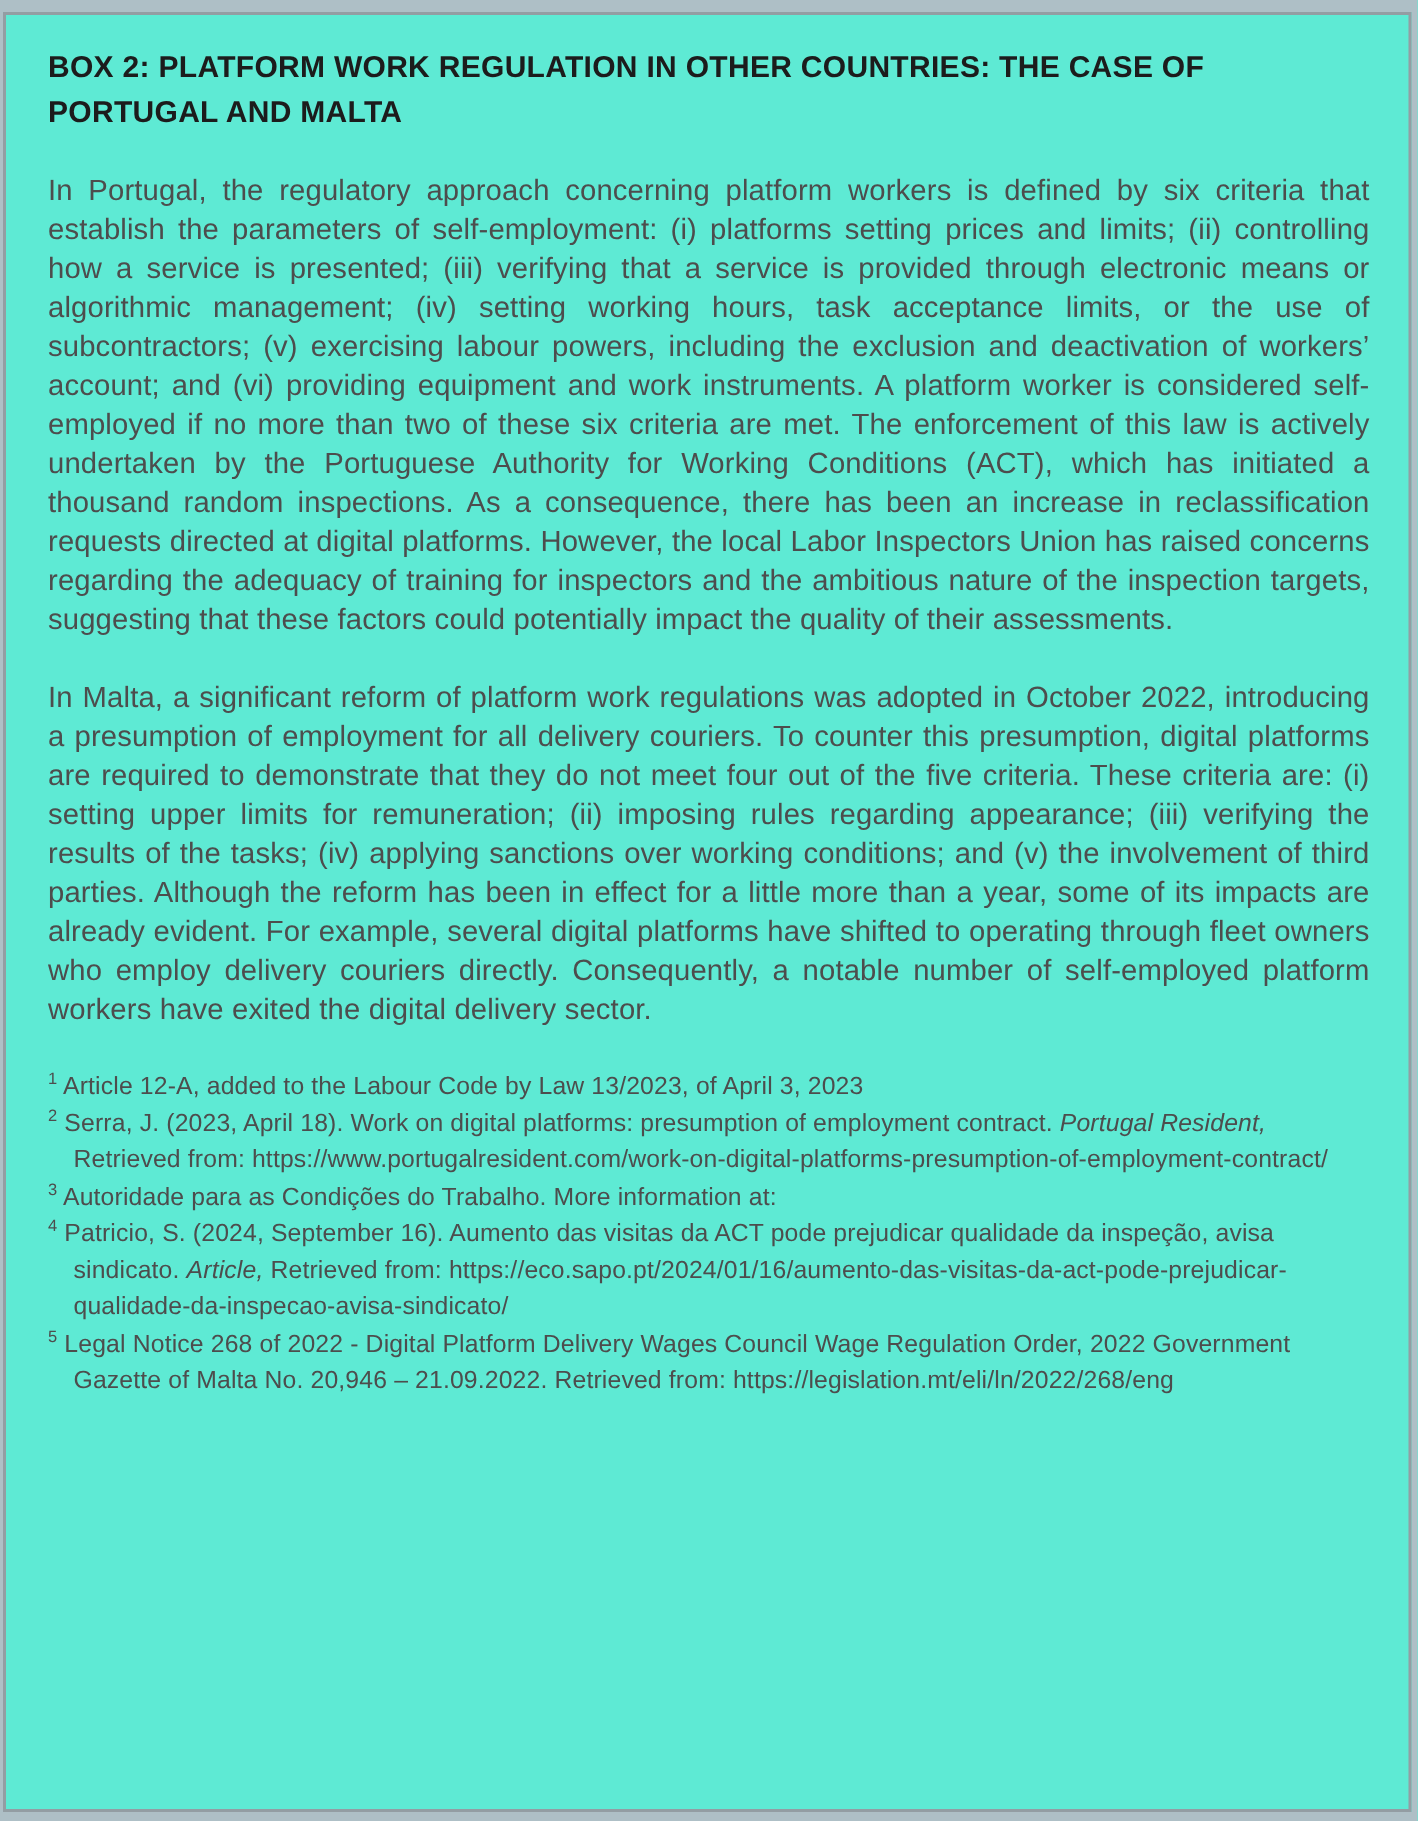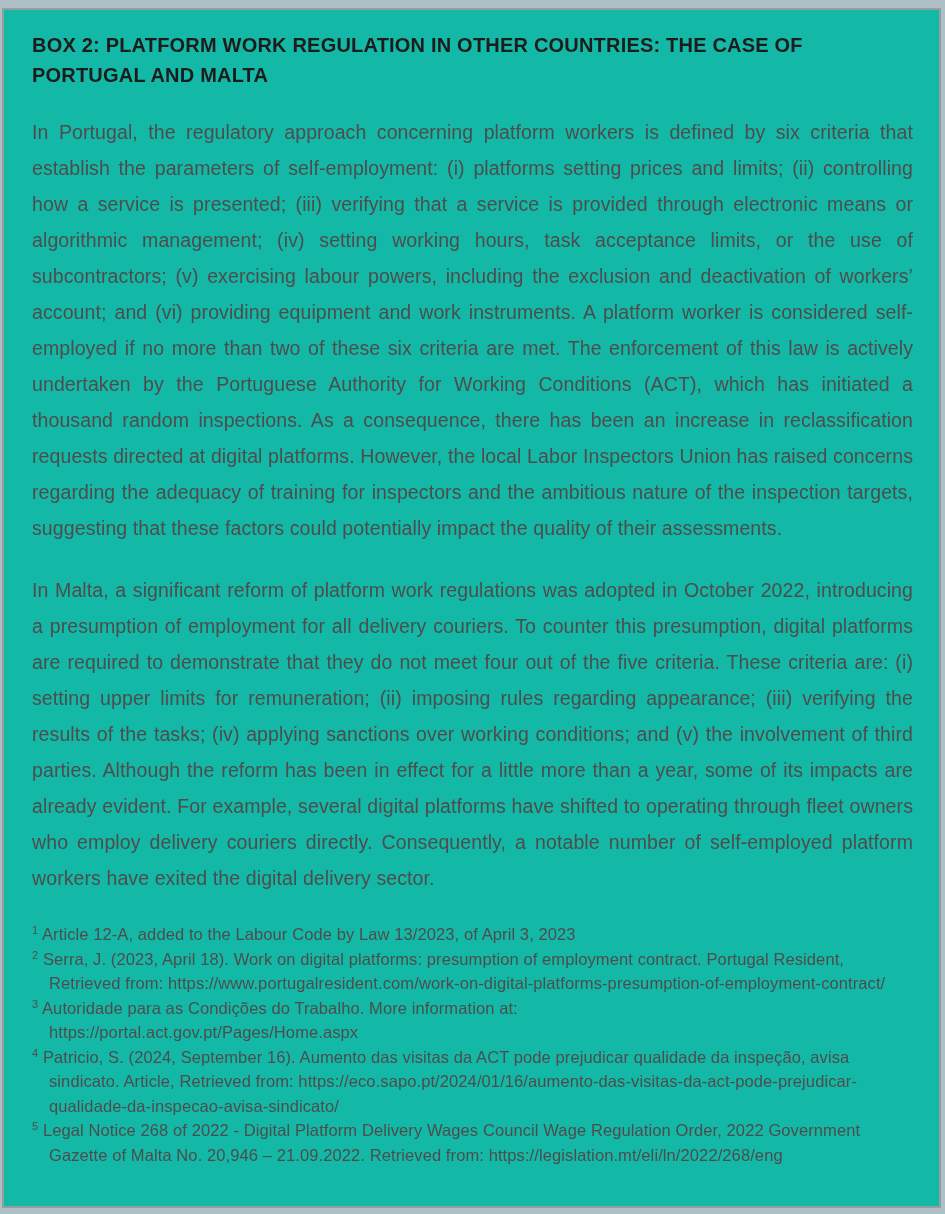--- a/index.html
+++ b/index.html
@@ -13,66 +13,67 @@
     background: #aebfc6;
     font-family: "Liberation Sans", "DejaVu Sans", sans-serif;
     overflow: hidden;
   }
   .box {
     position: absolute;
     top: 8px;
     left: 2px;
     right: 4px;
     bottom: 6px;
-    background: #14b8a6;
+    background: #5eead4;
     border: 2px solid #939da3;
     box-sizing: border-box;
     padding: 20px 26px 14px 28px;
     overflow: hidden;
   }
   .title {
     font-size: 20px;
     line-height: 30px;
     font-weight: 700;
     color: #1c1c1c;
     letter-spacing: 0.2px;
     margin: 0 0 24px 0;
   }
   .para {
     font-size: 19.5px;
-    line-height: 36px;
+    line-height: 26px;
     color: #4d4d4d;
     text-align: justify;
     letter-spacing: 0.1px;
     margin: 0 0 26px 0;
   }
   .footnotes {
     font-size: 16.5px;
     line-height: 24.5px;
     color: #4d4d4d;
     letter-spacing: 0.1px;
   }
   .footnote {
     padding-left: 17px;
     text-indent: -17px;
   }
   .fn-marker {
     font-size: 11px;
     line-height: 0;
   }
   .italic {
+    font-style: italic;
   }
 </style>
 </head>
 <body>
 
 <div class="box">
   <h2 class="title">BOX 2: PLATFORM WORK REGULATION IN OTHER COUNTRIES: THE CASE OF PORTUGAL AND MALTA</h2>
   <p class="para">In Portugal, the regulatory approach concerning platform workers is defined by six criteria that establish the parameters of self-employment: (i) platforms setting prices and limits; (ii) controlling how a service is presented; (iii) verifying that a service is provided through electronic means or algorithmic management; (iv) setting working hours, task acceptance limits, or the use of subcontractors; (v) exercising labour powers, including the exclusion and deactivation of workers’ account; and (vi) providing equipment and work instruments. A platform worker is considered self-employed if no more than two of these six criteria are met. The enforcement of this law is actively undertaken by the Portuguese Authority for Working Conditions (ACT), which has initiated a thousand random inspections. As a consequence, there has been an increase in reclassification requests directed at digital platforms. However, the local Labor Inspectors Union has raised concerns regarding the adequacy of training for inspectors and the ambitious nature of the inspection targets, suggesting that these factors could potentially impact the quality of their assessments.</p>
   <p class="para">In Malta, a significant reform of platform work regulations was adopted in October 2022, introducing a presumption of employment for all delivery couriers. To counter this presumption, digital platforms are required to demonstrate that they do not meet four out of the five criteria. These criteria are: (i) setting upper limits for remuneration; (ii) imposing rules regarding appearance; (iii) verifying the results of the tasks; (iv) applying sanctions over working conditions; and (v) the involvement of third parties. Although the reform has been in effect for a little more than a year, some of its impacts are already evident. For example, several digital platforms have shifted to operating through fleet owners who employ delivery couriers directly. Consequently, a notable number of self-employed platform workers have exited the digital delivery sector.</p>
   <div class="footnotes" id="footnotes">
       <div class="footnote"><sup class="fn-marker">1</sup> <span>Article 12-A, added to the Labour Code by Law 13/2023, of April 3, 2023</span></div>
       <div class="footnote"><sup class="fn-marker">2</sup> <span>Serra, J. (2023, April 18). Work on digital platforms: presumption of employment contract. </span><span class="italic">Portugal Resident,</span><span> Retrieved from: https://www.portugalresident.com/work-on-digital-platforms-presumption-of-employment-contract/</span></div>
-      <div class="footnote"><sup class="fn-marker">3</sup> <span>Autoridade para as Condições do Trabalho. More information at:</span><br><span>https://portal.act.gov.pt/Pages/Home.aspx</span></div>
+      <div class="footnote"><sup class="fn-marker">3</sup> <span>Autoridade para as Condições do Trabalho. More information at:</span><br></div>
       <div class="footnote"><sup class="fn-marker">4</sup> <span>Patricio, S. (2024, September 16). Aumento das visitas da ACT pode prejudicar qualidade da inspeção, avisa sindicato. </span><span class="italic">Article,</span><span> Retrieved from: https://eco.sapo.pt/2024/01/16/aumento-das-visitas-da-act-pode-prejudicar-qualidade-da-inspecao-avisa-sindicato/</span></div>
       <div class="footnote"><sup class="fn-marker">5</sup> <span>Legal Notice 268 of 2022 - Digital Platform Delivery Wages Council Wage Regulation Order, 2022 Government Gazette of Malta No. 20,946 – 21.09.2022. Retrieved from: https://legislation.mt/eli/ln/2022/268/eng</span></div>
     </div>
 </div>
 
 </body></html>

